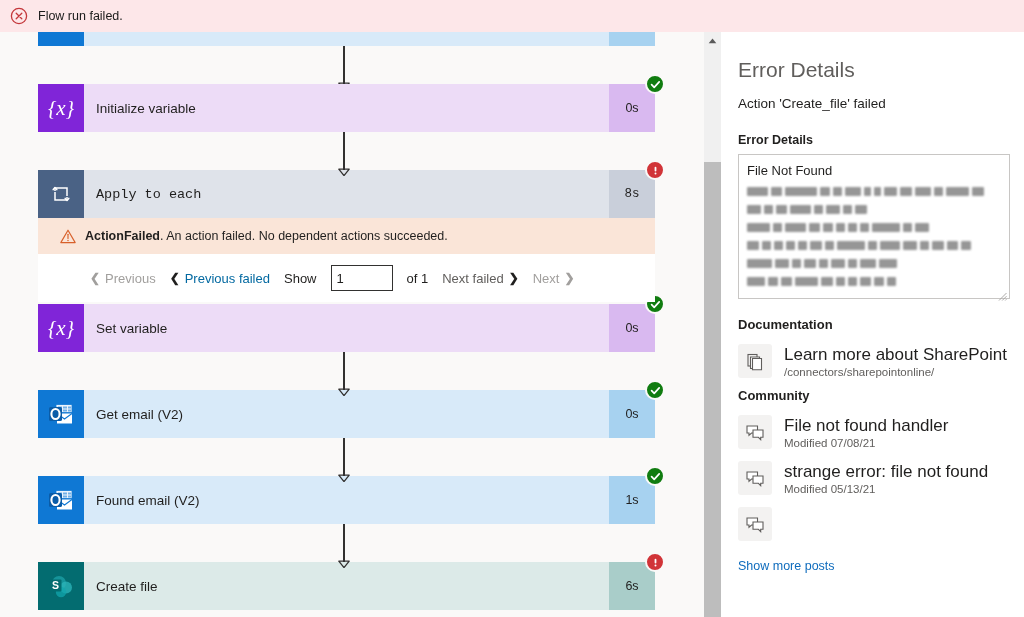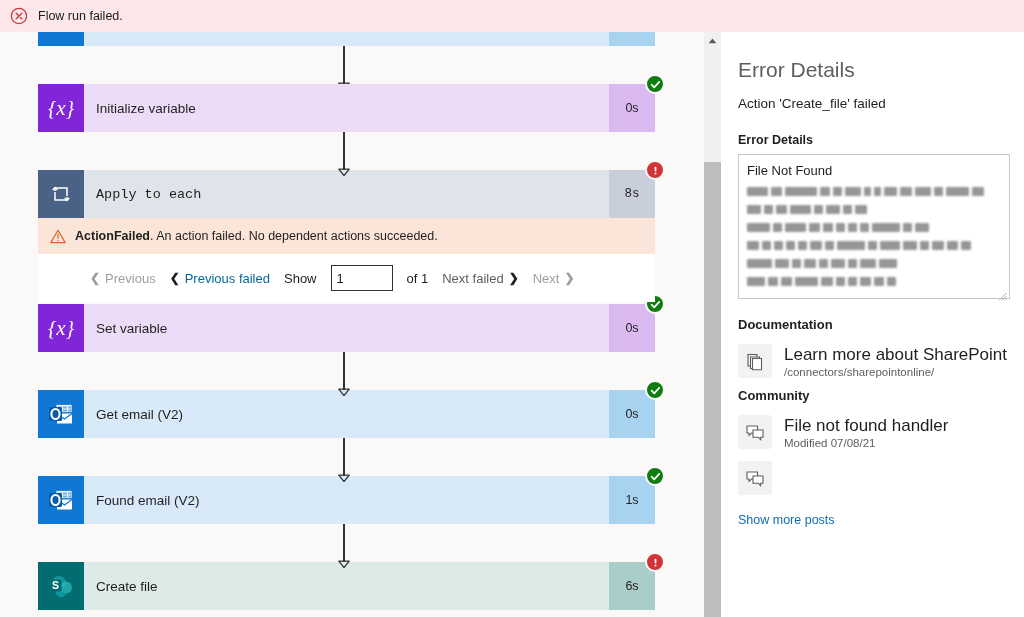--- a/index.html
+++ b/index.html
@@ -84,21 +84,21 @@
     background: #323130;
   }
   .connector .head {
     position: absolute; left: 0; bottom: -1px; width: 12px; height: 9px;
   }
 
   
   .action-failed {
     position: absolute; left: 38px; width: 617px; height: 36px;
     background: #fae5d8;
-    display: flex; align-items: center; gap: 9px; padding-left: 12px;
+    display: flex; align-items: center; gap: 9px; padding-left: 22px;
     font-size: 12.5px; color: #201f1e;
   }
   .action-failed b { font-weight: 700; }
 
   
   .pager {
     position: absolute; left: 38px; width: 617px; height: 48px;
     background: #ffffff;
     display: flex; align-items: center; gap: 14px;
     padding-left: 52px;
@@ -438,19 +438,31 @@
             <span class="d-item-meta">Modified 07/08/21</span>
           </span>
         </div>
         <div class="d-item">
           <span class="d-item-ico">
             <svg width="20" height="19" viewBox="0 0 20 19" fill="none" stroke="#605e5c" stroke-width="1.1">
               <path d="M2 3 h10.5 v7 H6.5 L4 12.3 V10 H2z" fill="#fff"></path>
               <path d="M8 7 h10 v7.3 h-2.3 V16.6 L13.4 14.3 H8z" fill="#fff"></path>
             </svg>
           </span>
+          <span class="d-item-txt">
+            <span class="d-item-title">strange error: file not found</span>
+            <span class="d-item-meta">Modified 05/13/21</span>
+          </span>
+        </div>
+        <div class="d-item">
+          <span class="d-item-ico">
+            <svg width="20" height="19" viewBox="0 0 20 19" fill="none" stroke="#605e5c" stroke-width="1.1">
+              <path d="M2 3 h10.5 v7 H6.5 L4 12.3 V10 H2z" fill="#fff"></path>
+              <path d="M8 7 h10 v7.3 h-2.3 V16.6 L13.4 14.3 H8z" fill="#fff"></path>
+            </svg>
+          </span>
         </div>
       </div>
 
     <div class="d-more">Show more posts</div>
   </div>
 
 </div>
 
 </body></html>

